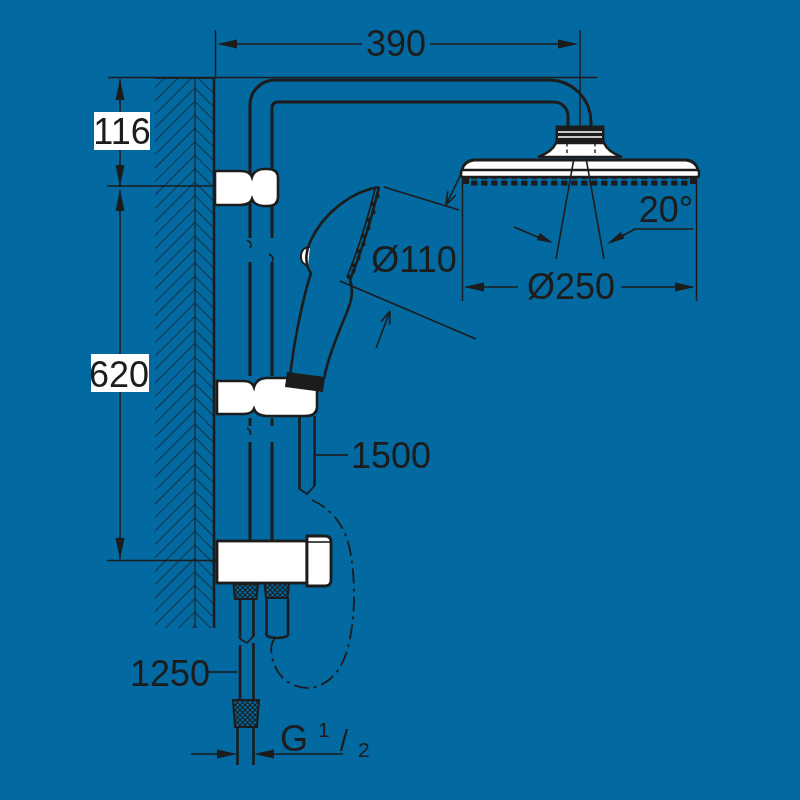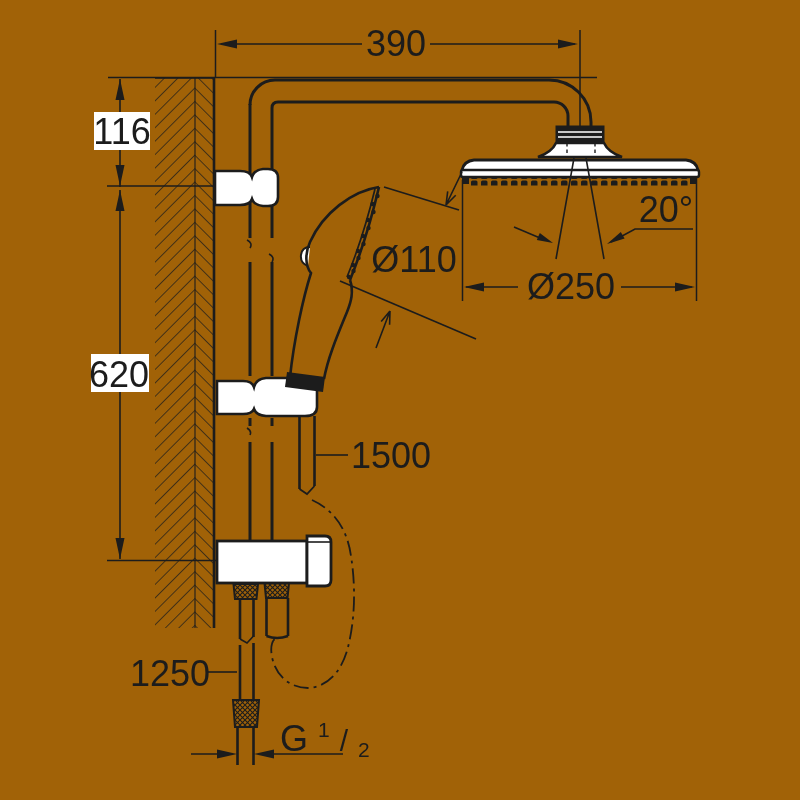--- a/index.html
+++ b/index.html
@@ -1,16 +1,16 @@
 <!DOCTYPE html>
 <html><head>
 <meta charset="utf-8">
 <style>
   html,body{margin:0;padding:0;background:#ffffff;}
-  .stage{position:relative;width:800px;height:800px;background:#a16207;overflow:hidden;
+  .stage{position:relative;width:800px;height:800px;background:#0369a1;overflow:hidden;
          font-family:"Liberation Sans", sans-serif;}
   svg{display:block;}
   text{font-family:"Liberation Sans", sans-serif;fill:#1c1c1c;}
   .lbl{font-size:36px;}
   .lbl-mid{text-anchor:middle;}
 </style>
 </head>
 <body>
 
 <div class="stage">

